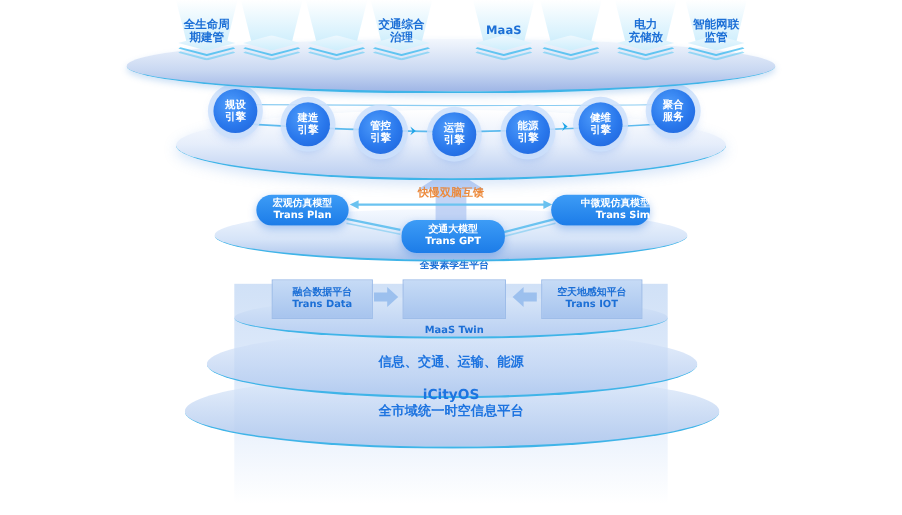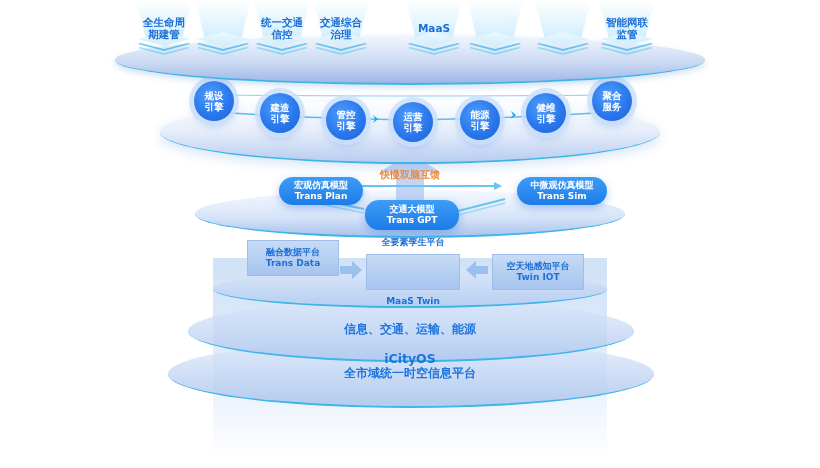--- a/index.html
+++ b/index.html
@@ -4,21 +4,21 @@
 <style>
   html, body { margin: 0; padding: 0; background: #ffffff; }
   body { width: 820px; height: 468px; position: relative; overflow: hidden;
          font-family: "DejaVu Sans", "Liberation Sans", sans-serif; }
   .abs { position: absolute; }
 
   
   .disc1 { left: 115px; top: 35px; width: 590px; height: 48px; border-radius: 50%;
            background: linear-gradient(180deg, #f3f7fd 0%, #c9d8f2 60%, #9fb6e6 100%);
            border-bottom: 2px solid #3fb4e8; box-shadow: 0 3px 6px rgba(63,140,220,0.25); }
-  .tile { width: 56px; height: 58px; top: 0; }
+  .tile { width: 56px; height: 58px; top: 0; margin-left: 24px; }
   .tile .glow { position: absolute; left: 0; top: 0; width: 56px; height: 40px;
                 background: linear-gradient(180deg, rgba(210,240,255,0) 0%, rgba(200,236,252,0.9) 100%);
                 clip-path: polygon(0 0, 100% 0, 82% 100%, 18% 100%); }
   .tile .plate { position: absolute; left: 2px; top: 32px; width: 52px; height: 14px;
                  background: linear-gradient(180deg, #eef8fe, #cdeefc);
                  clip-path: polygon(0 50%, 50% 0, 100% 50%, 50% 100%); }
   .tile .plate2 { position: absolute; left: 2px; top: 37px; width: 52px; height: 14px;
                   background: #35b8ef; opacity: .75;
                   clip-path: polygon(0 50%, 4% 42%, 50% 86%, 96% 42%, 100% 50%, 50% 100%); }
   .tile .plate3 { position: absolute; left: 2px; top: 41px; width: 52px; height: 14px;
@@ -74,59 +74,59 @@
 
 <div class="abs base"></div>
 <div class="abs disc6"></div>
 <div class="abs disc5"></div>
 <div class="abs disc4"></div>
 
 <div class="abs bluetext" style="left:213px;width:394px;top:321px;font-size:12px;">信息、交通、运输、能源</div>
 <div class="abs bluetext" style="left:213px;width:394px;top:351px;font-size:12.5px;line-height:15px;">iCityOS</div>
 <div class="abs bluetext" style="left:213px;width:394px;top:366px;font-size:12px;line-height:15px;">全市域统一时空信息平台</div>
 
-<div class="abs platform" style="left:247px;top:240px;">
+<div class="abs platform" style="left:247px;top:254px;">
   <div>融合数据平台</div>
   <div>Trans Data</div>
 </div>
 <div class="abs platform" style="left:366px;top:254px;width:92px;gap:48px;">
   <div>全要素孪生平台</div>
   <div>MaaS Twin</div>
 </div>
 <div class="abs platform" style="left:492px;top:254px;">
   <div>空天地感知平台</div>
-  <div>Twin IOT</div>
+  <div>Trans IOT</div>
 </div>
 <svg class="abs" style="left:0;top:0;" width="820" height="468">
   <polygon points="340,266 352,266 352,261 362,270 352,279 352,274 340,274" fill="#9cc0ee"></polygon>
   <polygon points="488,266 476,266 476,261 466,270 476,279 476,274 488,274" fill="#9cc0ee"></polygon>
 </svg>
 
 <div class="abs disc3"></div>
 <svg class="abs" style="left:0;top:0;" width="820" height="468">
   <polygon points="410,153 440,172 424,172 424,205 396,205 396,172 380,172" fill="#b9cdf3" opacity="0.85"></polygon>
   <line x1="322" y1="186" x2="498" y2="186" stroke="#6bc3f0" stroke-width="2"></line>
   <polygon points="318,186 326,182 326,190" fill="#6bc3f0"></polygon>
   <polygon points="502,186 494,182 494,190" fill="#6bc3f0"></polygon>
   <line x1="315" y1="199" x2="364" y2="209" stroke="#6bc3f0" stroke-width="2"></line>
   <line x1="315" y1="203" x2="364" y2="213" stroke="#9fd6f4" stroke-width="1.5"></line>
   <line x1="458" y1="211" x2="505" y2="199" stroke="#6bc3f0" stroke-width="2"></line>
   <line x1="458" y1="215" x2="505" y2="203" stroke="#9fd6f4" stroke-width="1.5"></line>
 </svg>
 <div class="abs feedback" style="left:380px;top:168px;">快慢双脑互馈</div>
 
-<div class="abs model" style="left:233px;top:177px;width:84px;margin-left:46px;">
+<div class="abs model" style="left:233px;top:177px;width:84px;">
   <div>宏观仿真模型</div>
   <div>Trans Plan</div>
 </div>
 <div class="abs model" style="left:365px;top:200px;width:94px;height:30px;">
   <div>交通大模型</div>
   <div>Trans GPT</div>
 </div>
-<div class="abs model" style="left:517px;top:177px;width:90px;">
+<div class="abs model" style="left:501px;top:177px;width:90px;align-items:flex-end;">
   <div>中微观仿真模型</div>
   <div>Trans Sim</div>
 </div>
 
 <div class="abs disc2"></div>
 <svg class="abs" style="left:0;top:0;" width="820" height="468">
   <path d="M215,95 Q330,96 410,96 Q520,96 612,95" stroke="#8ccdf2" stroke-width="1" fill="none"></path>
   <path d="M215,112 Q300,118 410,120 Q520,118 612,112" stroke="#5dbbee" stroke-width="1.5" fill="none"></path>
   <polygon points="373,115 378,119 373,123 375,119" fill="#1fa5e8"></polygon>
   <polygon points="511,111 516,115 511,119 513,115" fill="#1fa5e8"></polygon>
@@ -174,22 +174,20 @@
       <div class="glow"></div>
       <div class="plate3"></div>
       <div class="plate2"></div>
       <div class="plate"></div>
     </div>
     <div class="abs tile" style="left: 254px;">
       <div class="glow"></div>
       <div class="plate3"></div>
       <div class="plate2"></div>
       <div class="plate"></div>
-      <div class="lbl" style="white-space:pre-line">统一交通
-信控</div>
     </div>
     <div class="abs tile" style="left: 313px;">
       <div class="glow"></div>
       <div class="plate3"></div>
       <div class="plate2"></div>
       <div class="plate"></div>
       <div class="lbl" style="white-space:pre-line">交通综合
 治理</div>
     </div>
     <div class="abs tile" style="left: 406px;">
@@ -203,20 +201,22 @@
       <div class="glow"></div>
       <div class="plate3"></div>
       <div class="plate2"></div>
       <div class="plate"></div>
     </div>
     <div class="abs tile" style="left: 535px;">
       <div class="glow"></div>
       <div class="plate3"></div>
       <div class="plate2"></div>
       <div class="plate"></div>
+      <div class="lbl" style="white-space:pre-line">电力
+充储放</div>
     </div>
     <div class="abs tile" style="left: 599px;">
       <div class="glow"></div>
       <div class="plate3"></div>
       <div class="plate2"></div>
       <div class="plate"></div>
       <div class="lbl" style="white-space:pre-line">智能网联
 监管</div>
     </div>
   </div>

